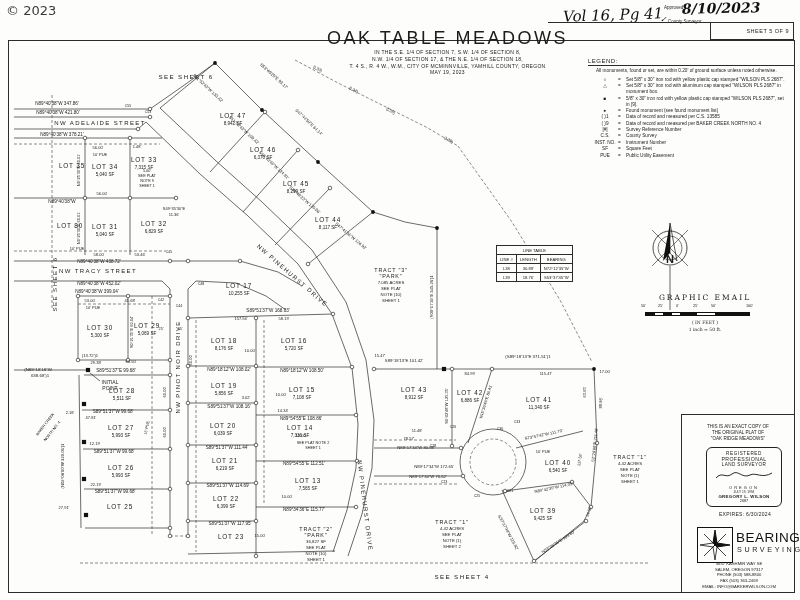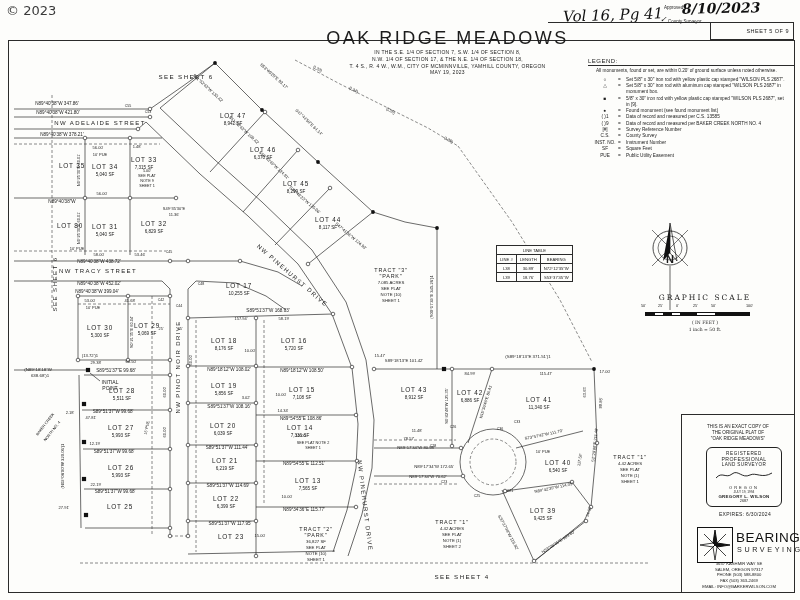--- a/index.html
+++ b/index.html
@@ -434,21 +434,21 @@
   <div class="abs hw hw-vol">Vol 16, Pg 41</div>
   <div class="abs tiny-print approved">Approved</div>
   <div class="abs hw hw-date">8/10/2023</div>
   <div class="abs hw sig-mark">✓</div>
   <div class="abs tiny-print surveyor">County Surveyor</div>
   <div class="abs topline"></div>
   <div class="abs sheetbox">SHEET 5 OF 9</div>
   <div class="abs frame"></div>
 
   <div class="abs titleblock">
-    <div class="title-main">OAK RIDGE MEADOWS</div>
+    <div class="title-main">OAK TABLE MEADOWS</div>
     <div class="title-sub">
         <div>IN THE S.E. 1/4 OF SECTION 7, S.W. 1/4 OF SECTION 8,</div>
         <div>N.W. 1/4 OF SECTION 17, &amp; THE N.E. 1/4 OF SECTION 18,</div>
         <div>T. 4 S., R. 4 W., W.M., CITY OF MCMINNVILLE, YAMHILL  COUNTY, OREGON</div>
         <div>MAY 19, 2023</div>
       </div>
   </div>
 
   <div class="abs legend">
     <div class="legend-title">LEGEND:</div>
@@ -540,21 +540,21 @@
     <circle cx="30" cy="28" r="12" fill="none" stroke="#222" stroke-width="0.6"></circle>
     <line x1="12" y1="10" x2="48" y2="46" stroke="#222" stroke-width="0.6"></line>
     <line x1="48" y1="10" x2="12" y2="46" stroke="#222" stroke-width="0.6"></line>
     <line x1="30" y1="46" x2="30" y2="90" stroke="#222" stroke-width="0.7"></line>
     <polygon points="30,3 23,41 30,33" fill="#111"></polygon>
     <polygon points="30,3 37,41 30,33" fill="none" stroke="#111" stroke-width="0.7"></polygon>
     <text x="30" y="43" text-anchor="middle" font-size="11" font-weight="bold" font-family="DejaVu Serif, serif">N</text>
   </svg>
 
   <div class="abs scaleblock">
-    <div class="scale-title">GRAPHIC SCALE</div>
+    <div class="scale-title">GRAPHIC EMAIL</div>
     <div class="bar-wrap" id="scale-bar">
       <div class="bar">
         <i style="width:8.75px;background:#111"></i>
           <i style="width:8.75px;background:#fff"></i>
         <i style="width:8.75px;background:#111"></i>
           <i style="width:8.75px;background:#fff"></i>
         <i style="width:17.5px;background:#111"></i>
           <i style="width:17.5px;background:#fff"></i>
         <i style="width:35px;background:#111"></i>
       </div>

